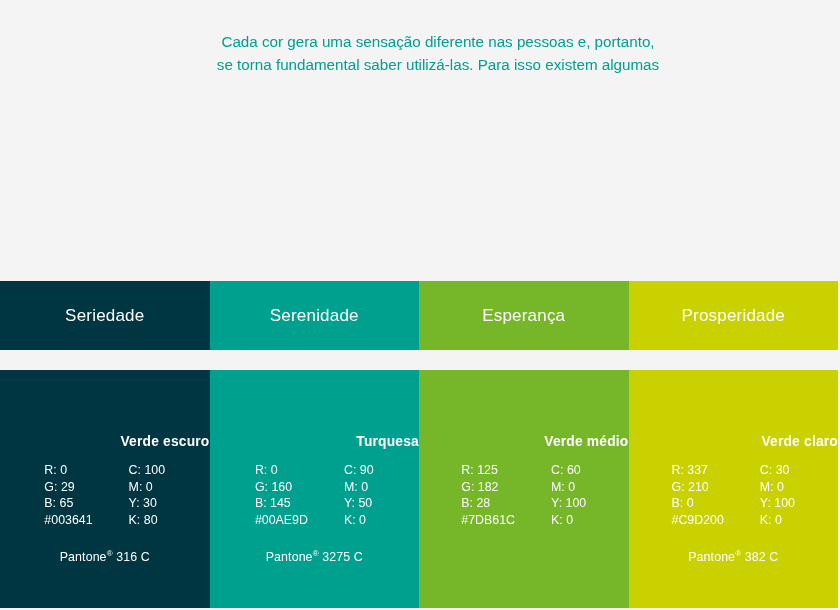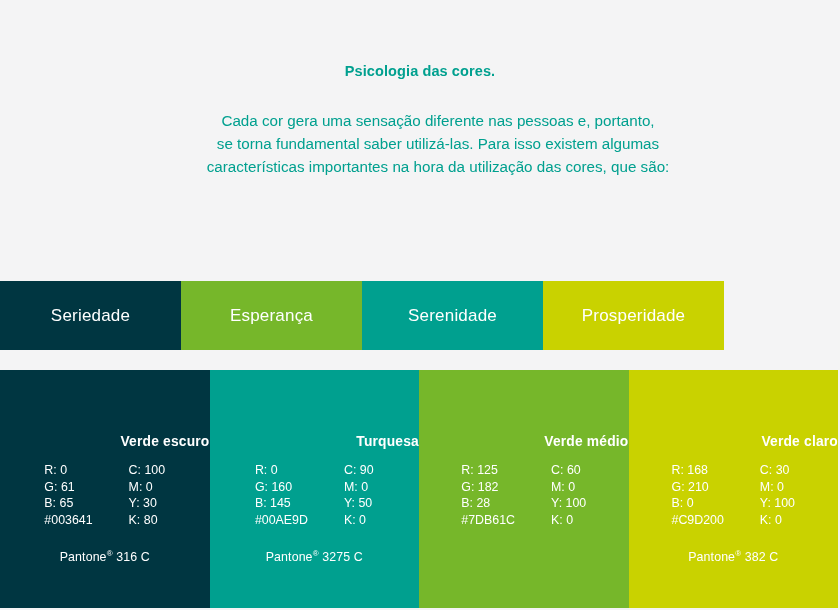--- a/index.html
+++ b/index.html
@@ -49,21 +49,21 @@
     color: #00a08f;
     padding-left: 36px;
   }
   .intro-body span { display: block; }
 
   
   .band-row {
     position: absolute;
     left: 0;
     top: 281px;
-    width: 724px;
+    width: 838px;
     height: 69px;
     display: flex;
   }
   .band {
     flex: 1 1 0;
     display: flex;
     align-items: center;
     justify-content: center;
   }
   .band-label {
@@ -117,51 +117,49 @@
     vertical-align: super;
     line-height: 0;
   }
 </style>
 </head>
 <body>
 
 <div class="page" style="background: rgb(244, 244, 245);">
 
   <div class="intro" style="background: rgb(244, 244, 245);">
-    <div class="intro-title" style="color: rgb(0, 160, 143);">Psicologia das cores.</div>
     <div class="intro-body" style="color: rgb(0, 160, 143);">
       <span>Cada cor gera uma sensação diferente nas pessoas e, portanto,</span>
       <span>se torna fundamental saber utilizá-las. Para isso existem algumas</span>
-      <span>características importantes na hora da utilização das cores, que são:</span>
     </div>
   </div>
 
   <div class="band-row">
     <div class="band" style="background: rgb(0, 54, 65);">
       <div class="band-label">Seriedade</div>
     </div>
+    <div class="band" style="background: rgb(0, 160, 143);">
+      <div class="band-label">Serenidade</div>
+    </div>
     <div class="band" style="background: rgb(118, 183, 42);">
       <div class="band-label">Esperança</div>
     </div>
-    <div class="band" style="background: rgb(0, 160, 143);">
-      <div class="band-label">Serenidade</div>
-    </div>
     <div class="band" style="background: rgb(201, 210, 0);">
       <div class="band-label">Prosperidade</div>
     </div>
   </div>
 
   <div class="card-row">
 
     <div class="card" style="background: rgb(0, 54, 65);">
       <div class="card-title">Verde escuro</div>
       <div class="specs">
         <div class="spec-col">
           <span>R: 0</span>
-          <span>G: 61</span>
+          <span>G: 29</span>
           <span>B: 65</span>
           <span>#003641</span>
         </div>
         <div class="spec-col">
           <span>C: 100</span>
           <span>M: 0</span>
           <span>Y: 30</span>
           <span>K: 80</span>
         </div>
       </div>
@@ -202,21 +200,21 @@
           <span>Y: 100</span>
           <span>K: 0</span>
         </div>
       </div>
     </div>
 
     <div class="card" style="background: rgb(201, 210, 0);">
       <div class="card-title">Verde claro</div>
       <div class="specs">
         <div class="spec-col">
-          <span>R: 168</span>
+          <span>R: 337</span>
           <span>G: 210</span>
           <span>B: 0</span>
           <span>#C9D200</span>
         </div>
         <div class="spec-col">
           <span>C: 30</span>
           <span>M: 0</span>
           <span>Y: 100</span>
           <span>K: 0</span>
         </div>

